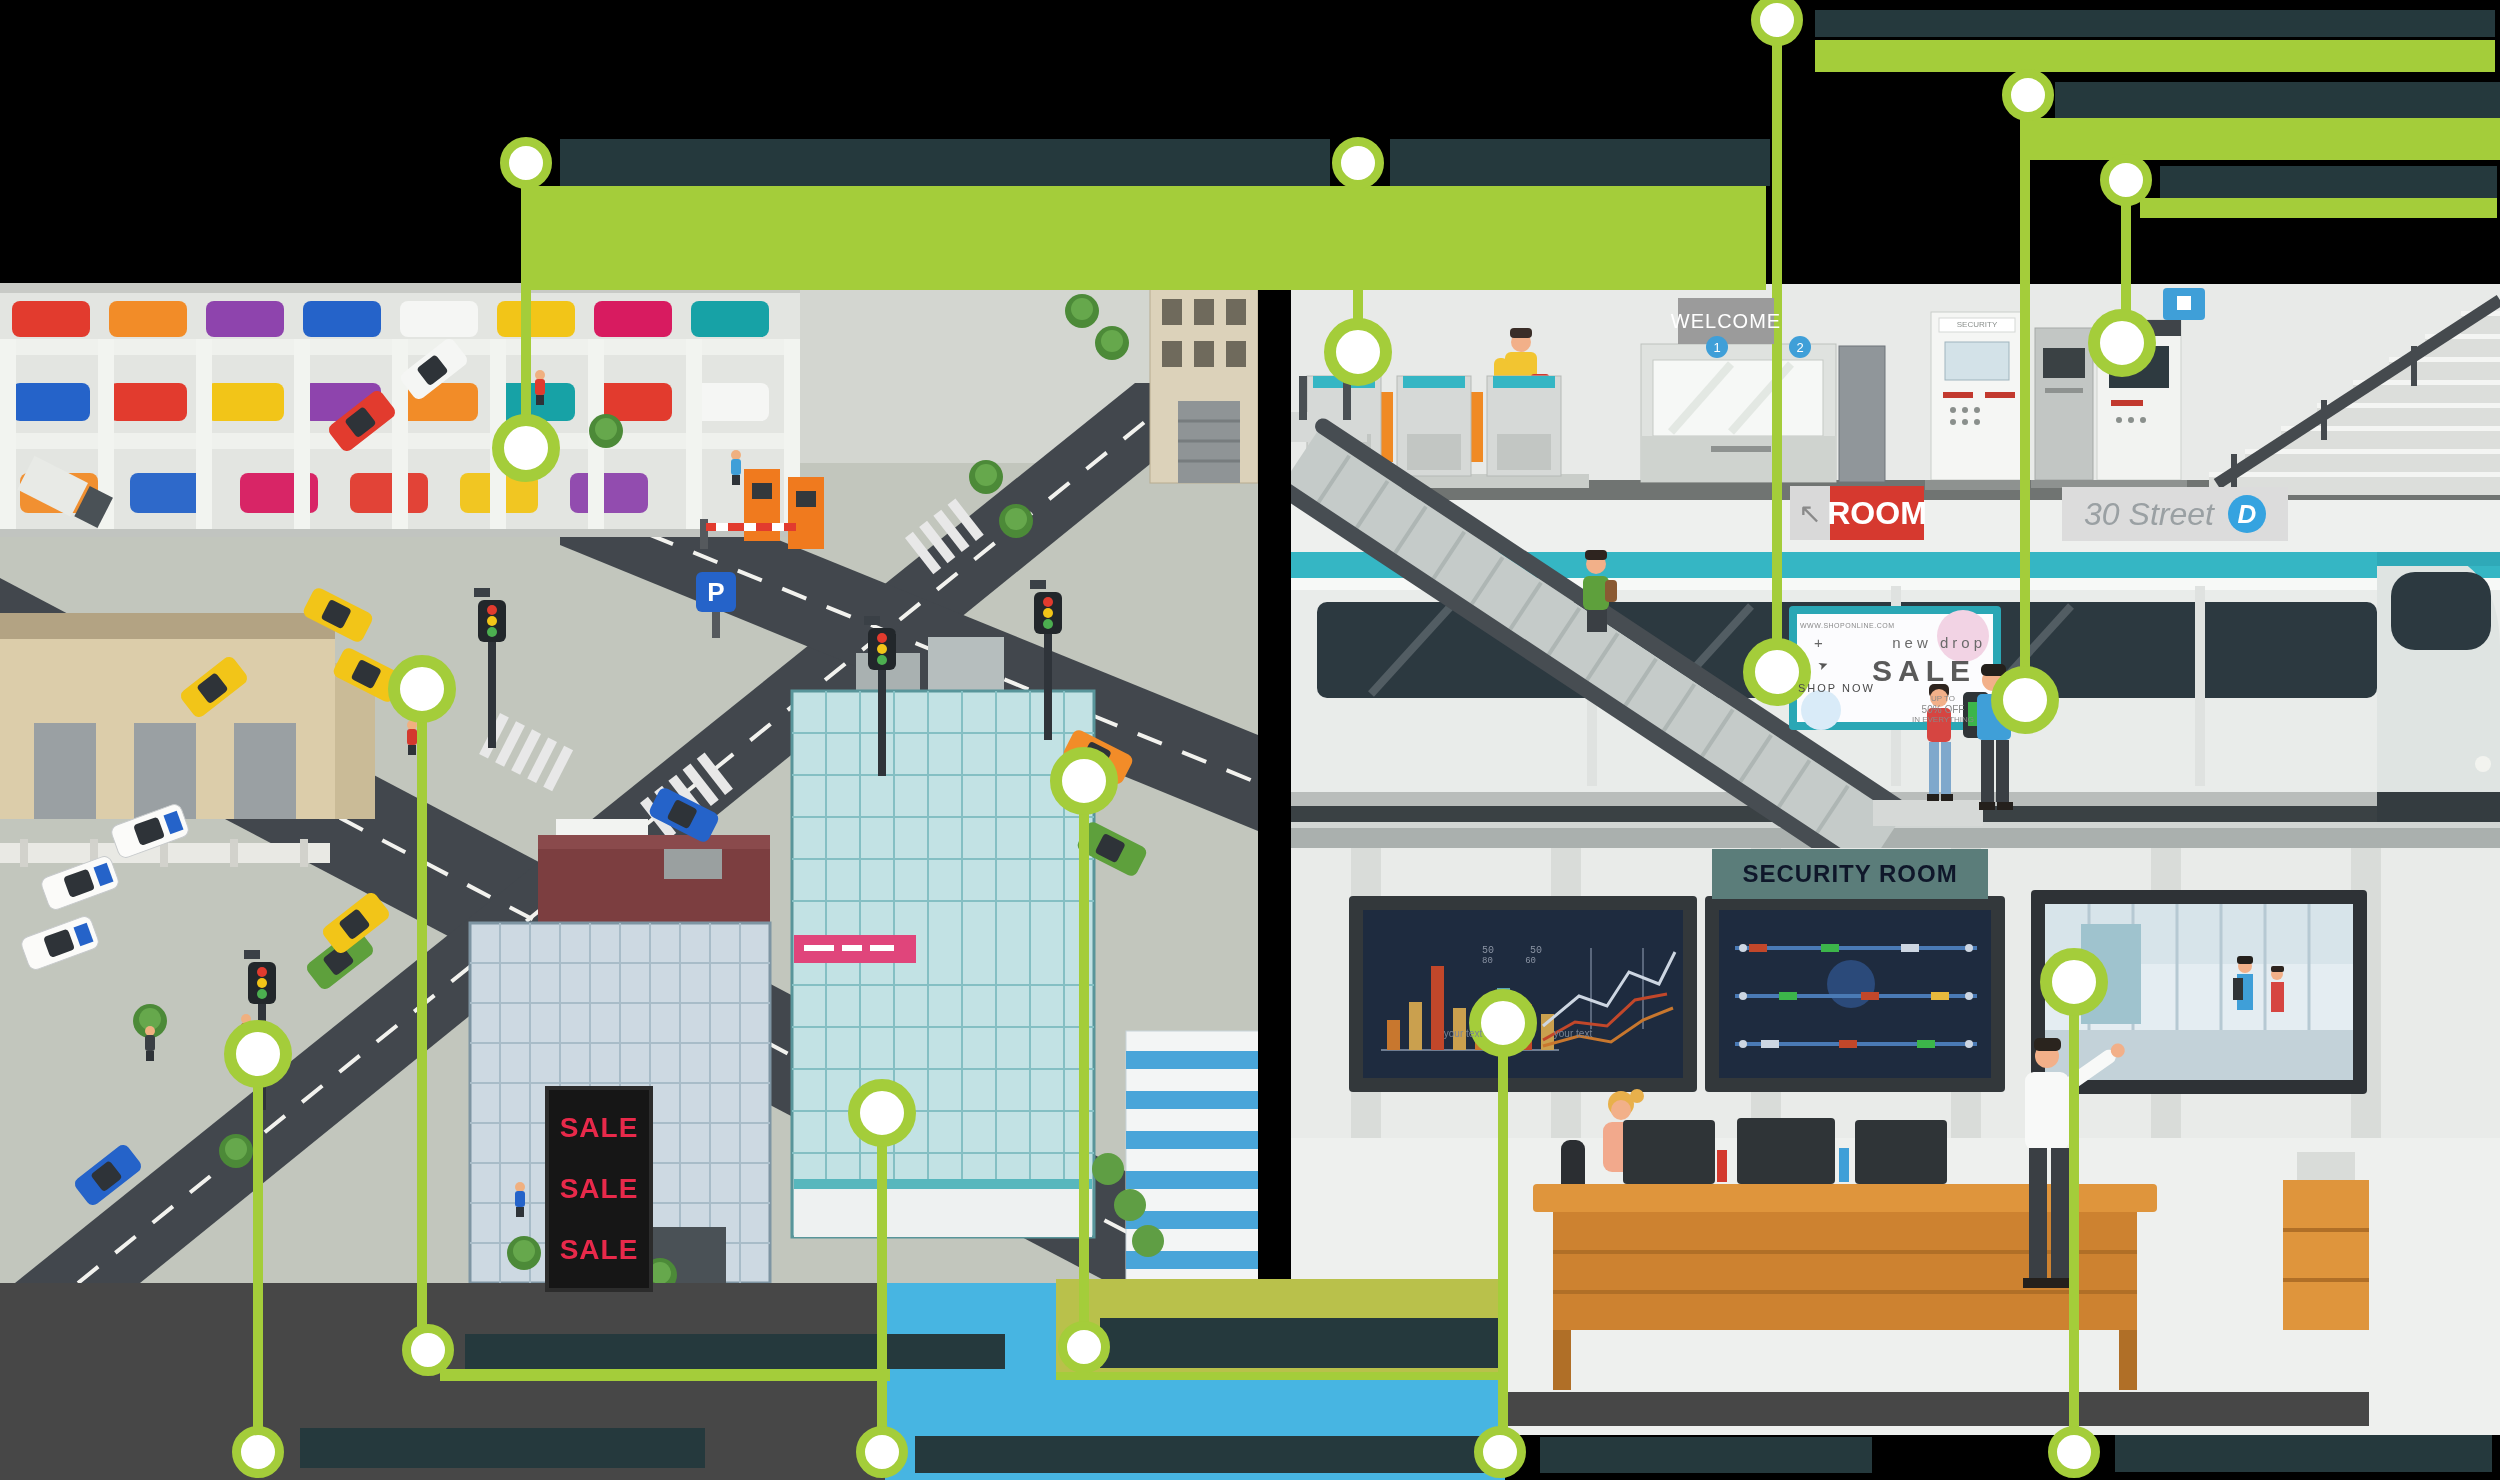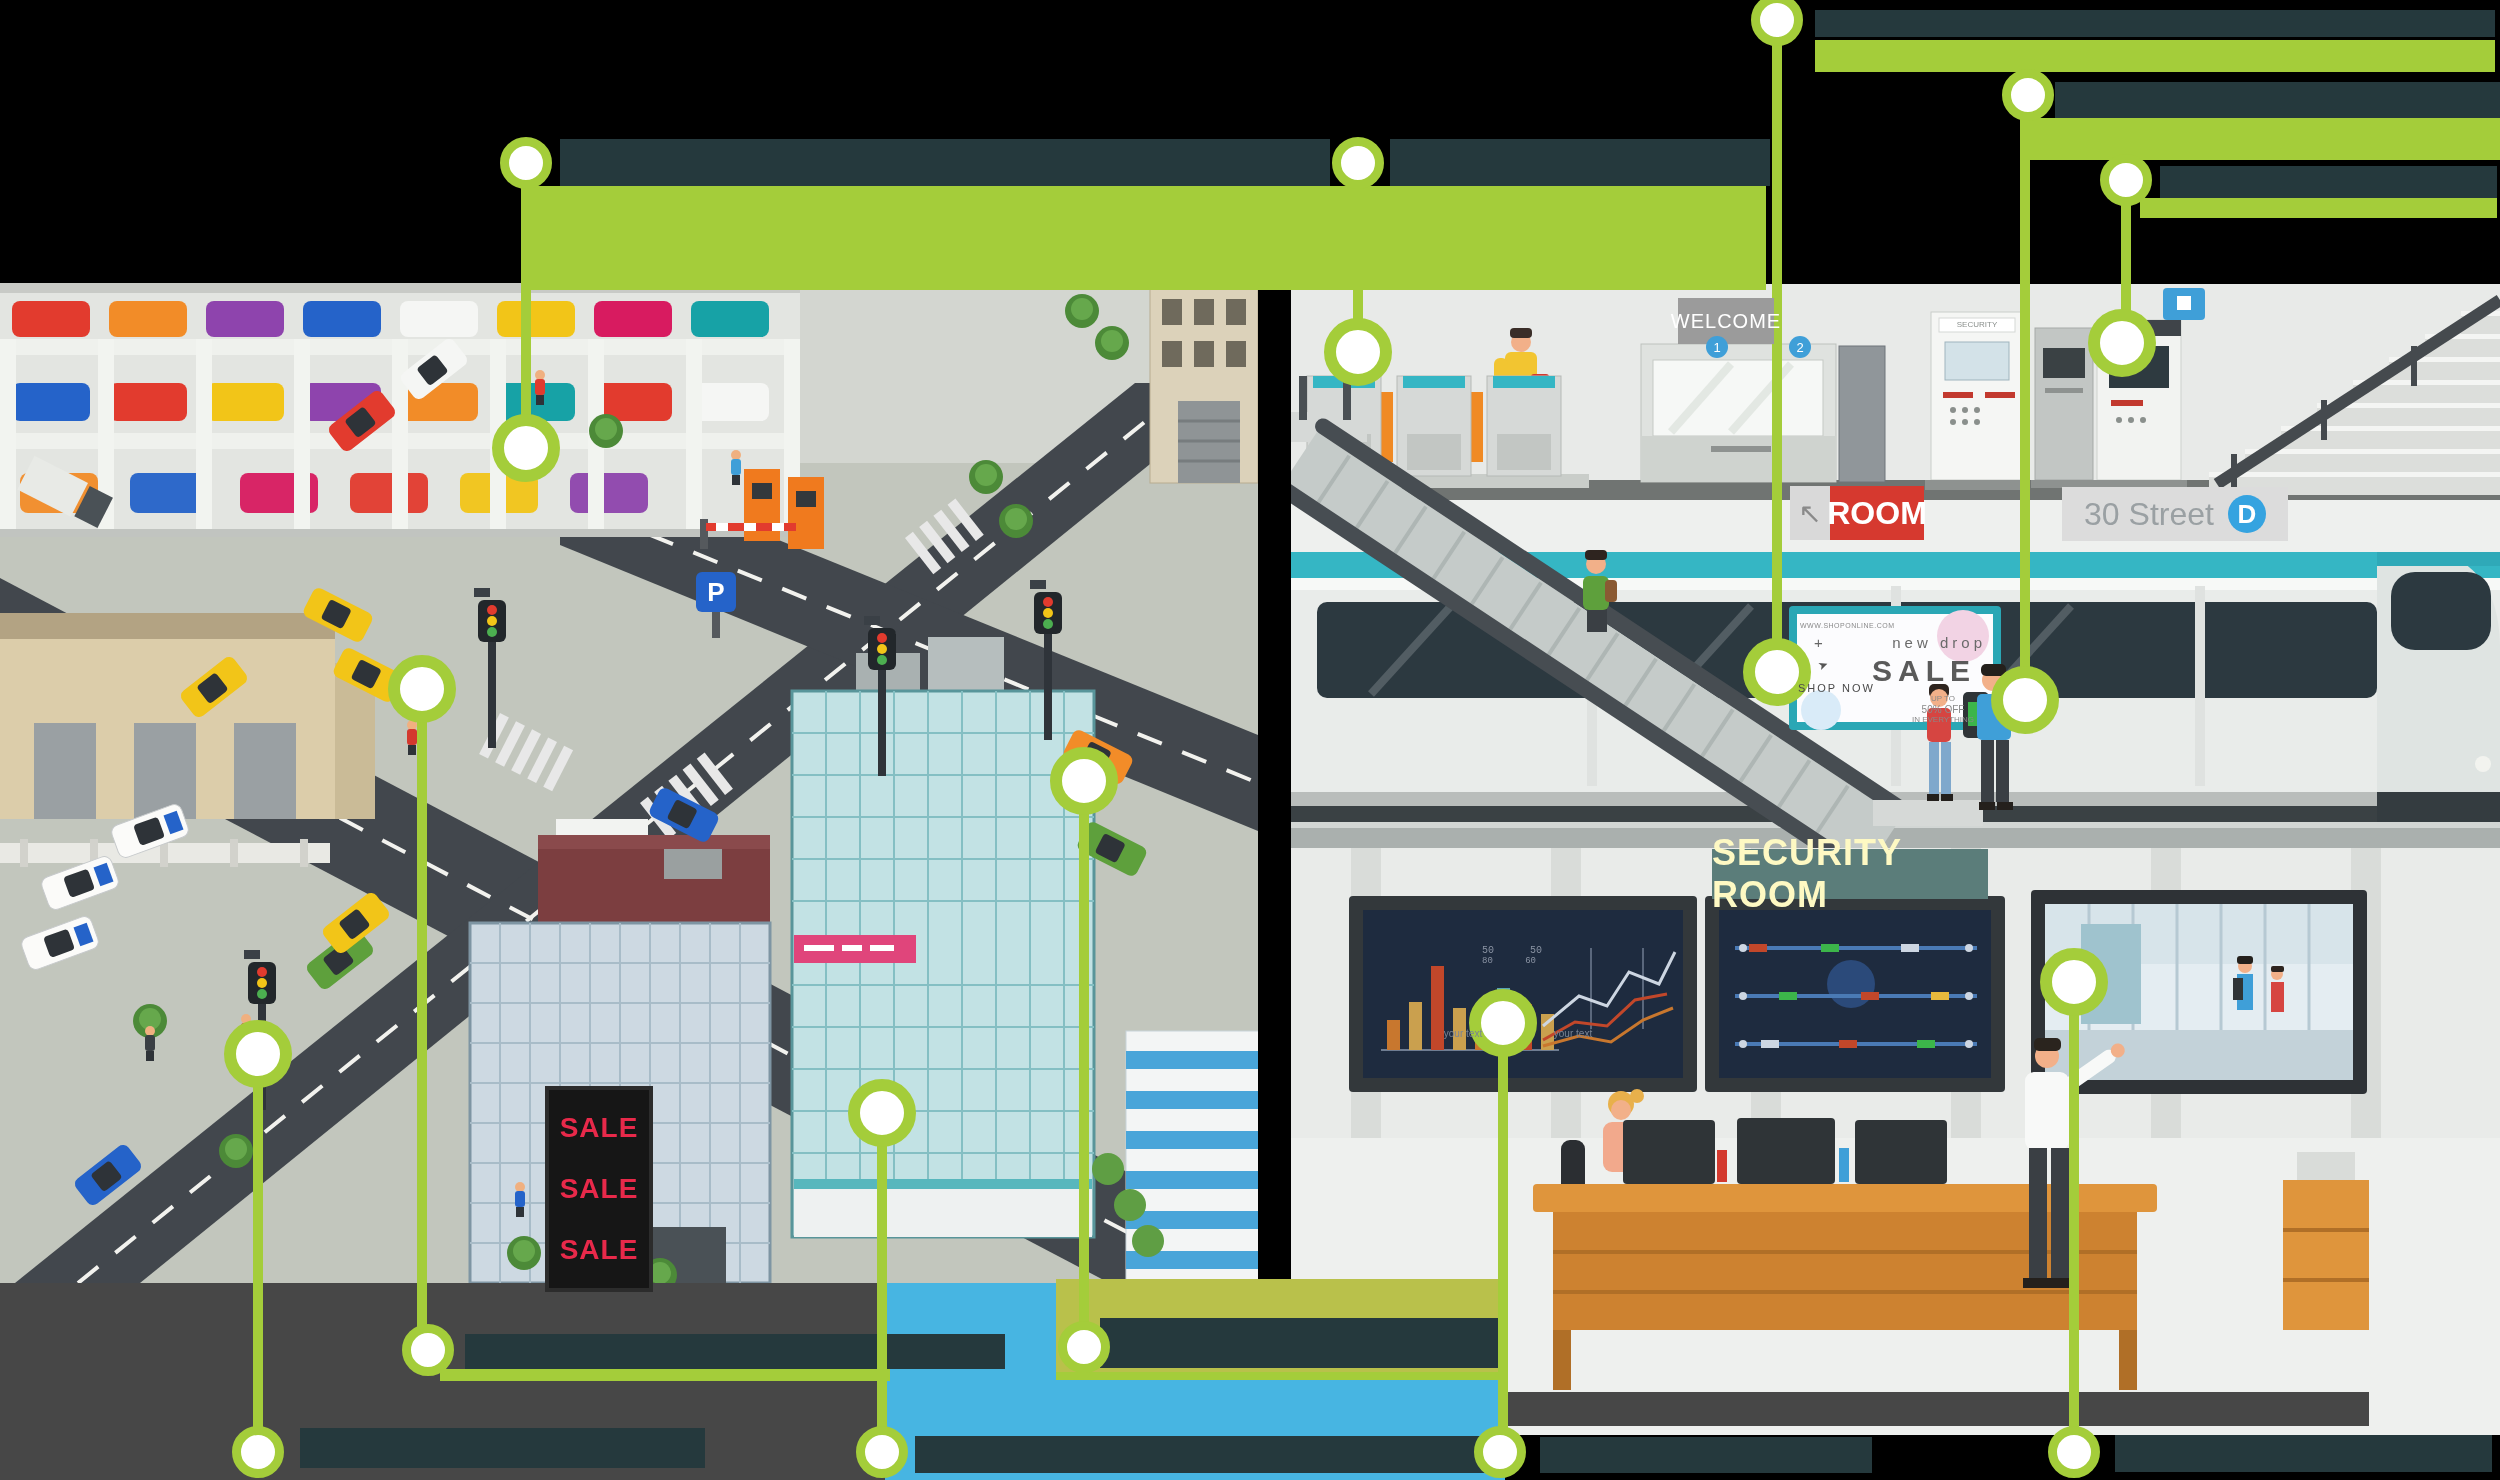--- a/index.html
+++ b/index.html
@@ -19,24 +19,24 @@
   .bluepanel{position:absolute;background:#47b5e2;}
   .graypanel{position:absolute;background:#474747;}
   
   .sign{position:absolute;display:flex;align-items:center;justify-content:center;}
   .tickets{background:#9b9b9b;color:#fff;font-size:20px;letter-spacing:1px;}
   .exit-wrap{display:flex;}
   .exit-arrow{width:40px;height:54px;background:#d9d9d9;color:#8a8a8a;font-size:28px;
               display:flex;align-items:center;justify-content:center;}
   .exit-red{width:94px;height:54px;background:#d6392f;color:#fff;font-size:32px;font-weight:bold;
             display:flex;align-items:center;justify-content:center;}
-  .street{background:#dcdcdc;color:#9aa0a3;font-size:32px;gap:14px;}
+  .street{background:#dcdcdc;color:#9aa0a3;font-size:32px;gap:14px;font-style:italic;}
   .dbadge{width:38px;height:38px;border-radius:50%;background:#35a3e0;color:#fff;font-size:26px;
           font-weight:bold;display:flex;align-items:center;justify-content:center;}
-  .security{background:#5b7d7a;color:#fef9c3;font-size:36px;font-weight:bold;letter-spacing:1px;}
+  .security{background:#5b7d7a;color:#0f172a;font-size:24px;font-weight:bold;letter-spacing:1px;}
   .salescreen{background:#161616;border:4px solid #2c2c2c;display:flex;flex-direction:column;
               align-items:center;justify-content:space-around;padding:8px 0;}
   .salescreen span{color:#e8294a;font-size:28px;font-weight:bold;letter-spacing:1px;}
   .psign{background:#2563c9;color:#fff;font-size:26px;font-weight:bold;border-radius:6px;}
   .gatenum{width:22px;height:22px;border-radius:50%;background:#3f9fd8;color:#fff;font-size:13px;
            display:flex;align-items:center;justify-content:center;}
   .tiny{position:absolute;color:#8a8a8a;}
   .mono-tick{font-family:"Liberation Mono",monospace;white-space:pre;color:#8a93a3;}
 </style>
 </head>

